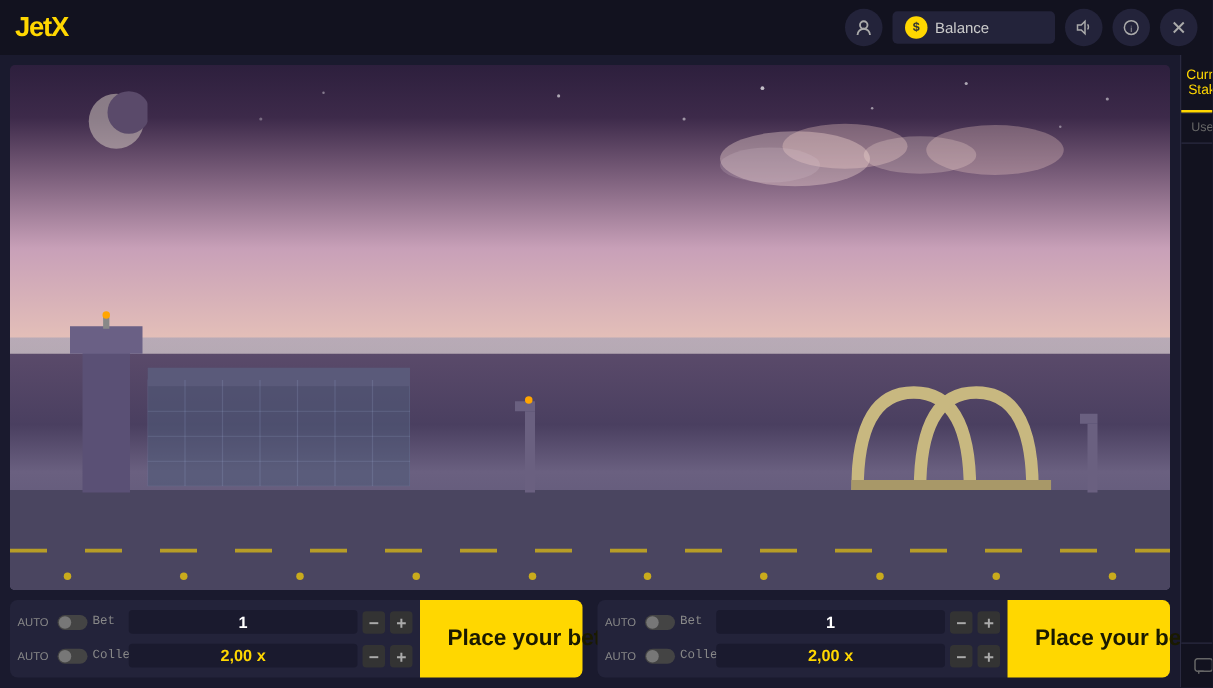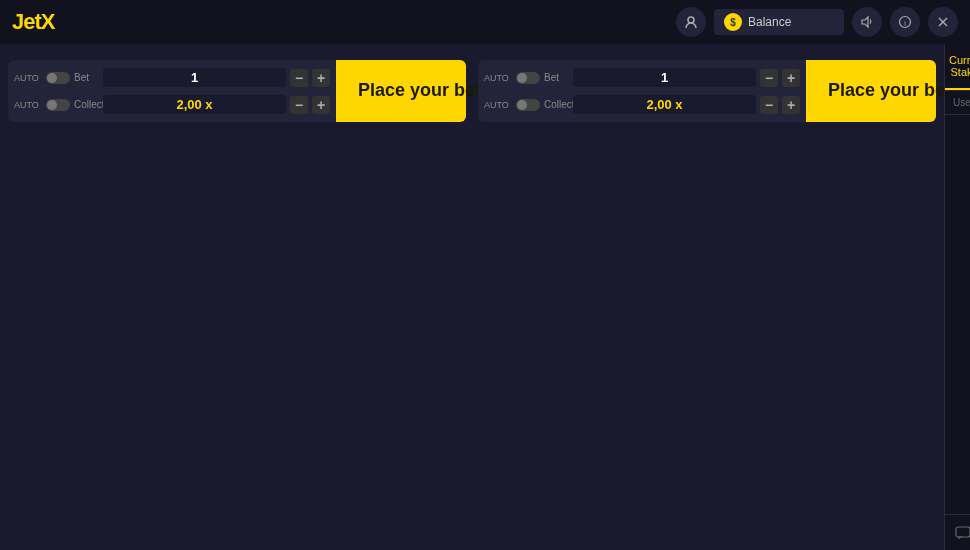--- a/index.html
+++ b/index.html
@@ -82,21 +82,21 @@
     .main-content {
       display: flex;
       flex: 1;
       overflow: hidden;
     }
 
     
     .game-area {
       flex: 1;
       display: flex;
-      flex-direction: row;
+      flex-direction: column;
       background: #1a1a2e;
       padding: 8px;
     }
 
     
     .game-viewport {
       flex: 1;
       border-radius: 4px;
       overflow: hidden;
       position: relative;
@@ -192,20 +192,21 @@
       color: #888;
       width: 28px;
       flex-shrink: 0;
     }
 
     .bet-field-label {
       font-size: 10px;
       color: #888;
       width: 25px;
       flex-shrink: 0;
+      font-family: Liberation Mono, monospace;
     }
 
     .toggle-switch {
       width: 24px;
       height: 12px;
       background: #444;
       border-radius: 6px;
       position: relative;
       cursor: pointer;
       flex-shrink: 0;

